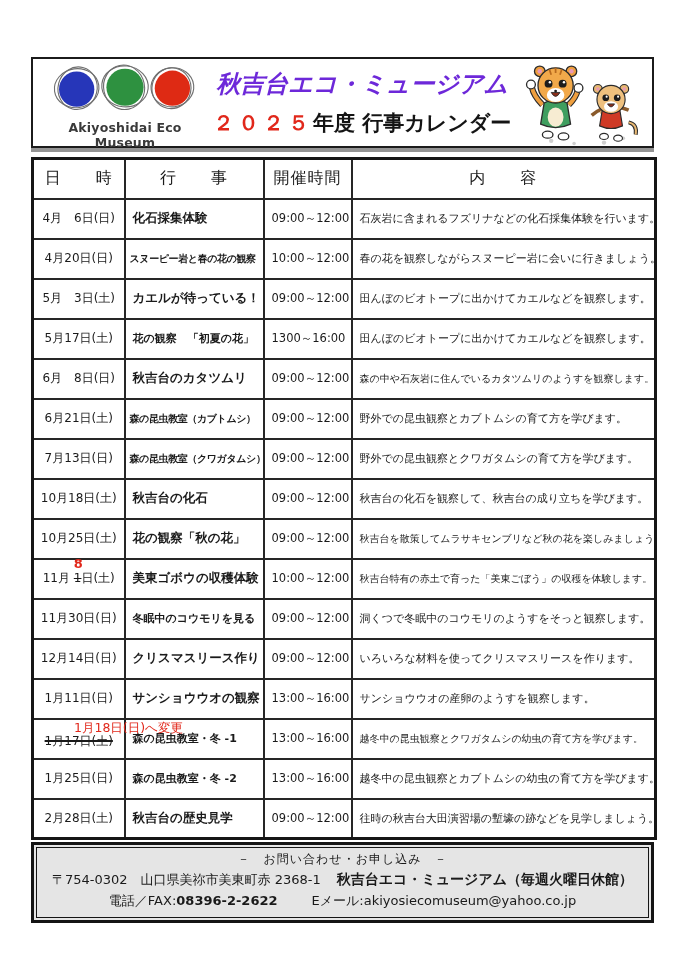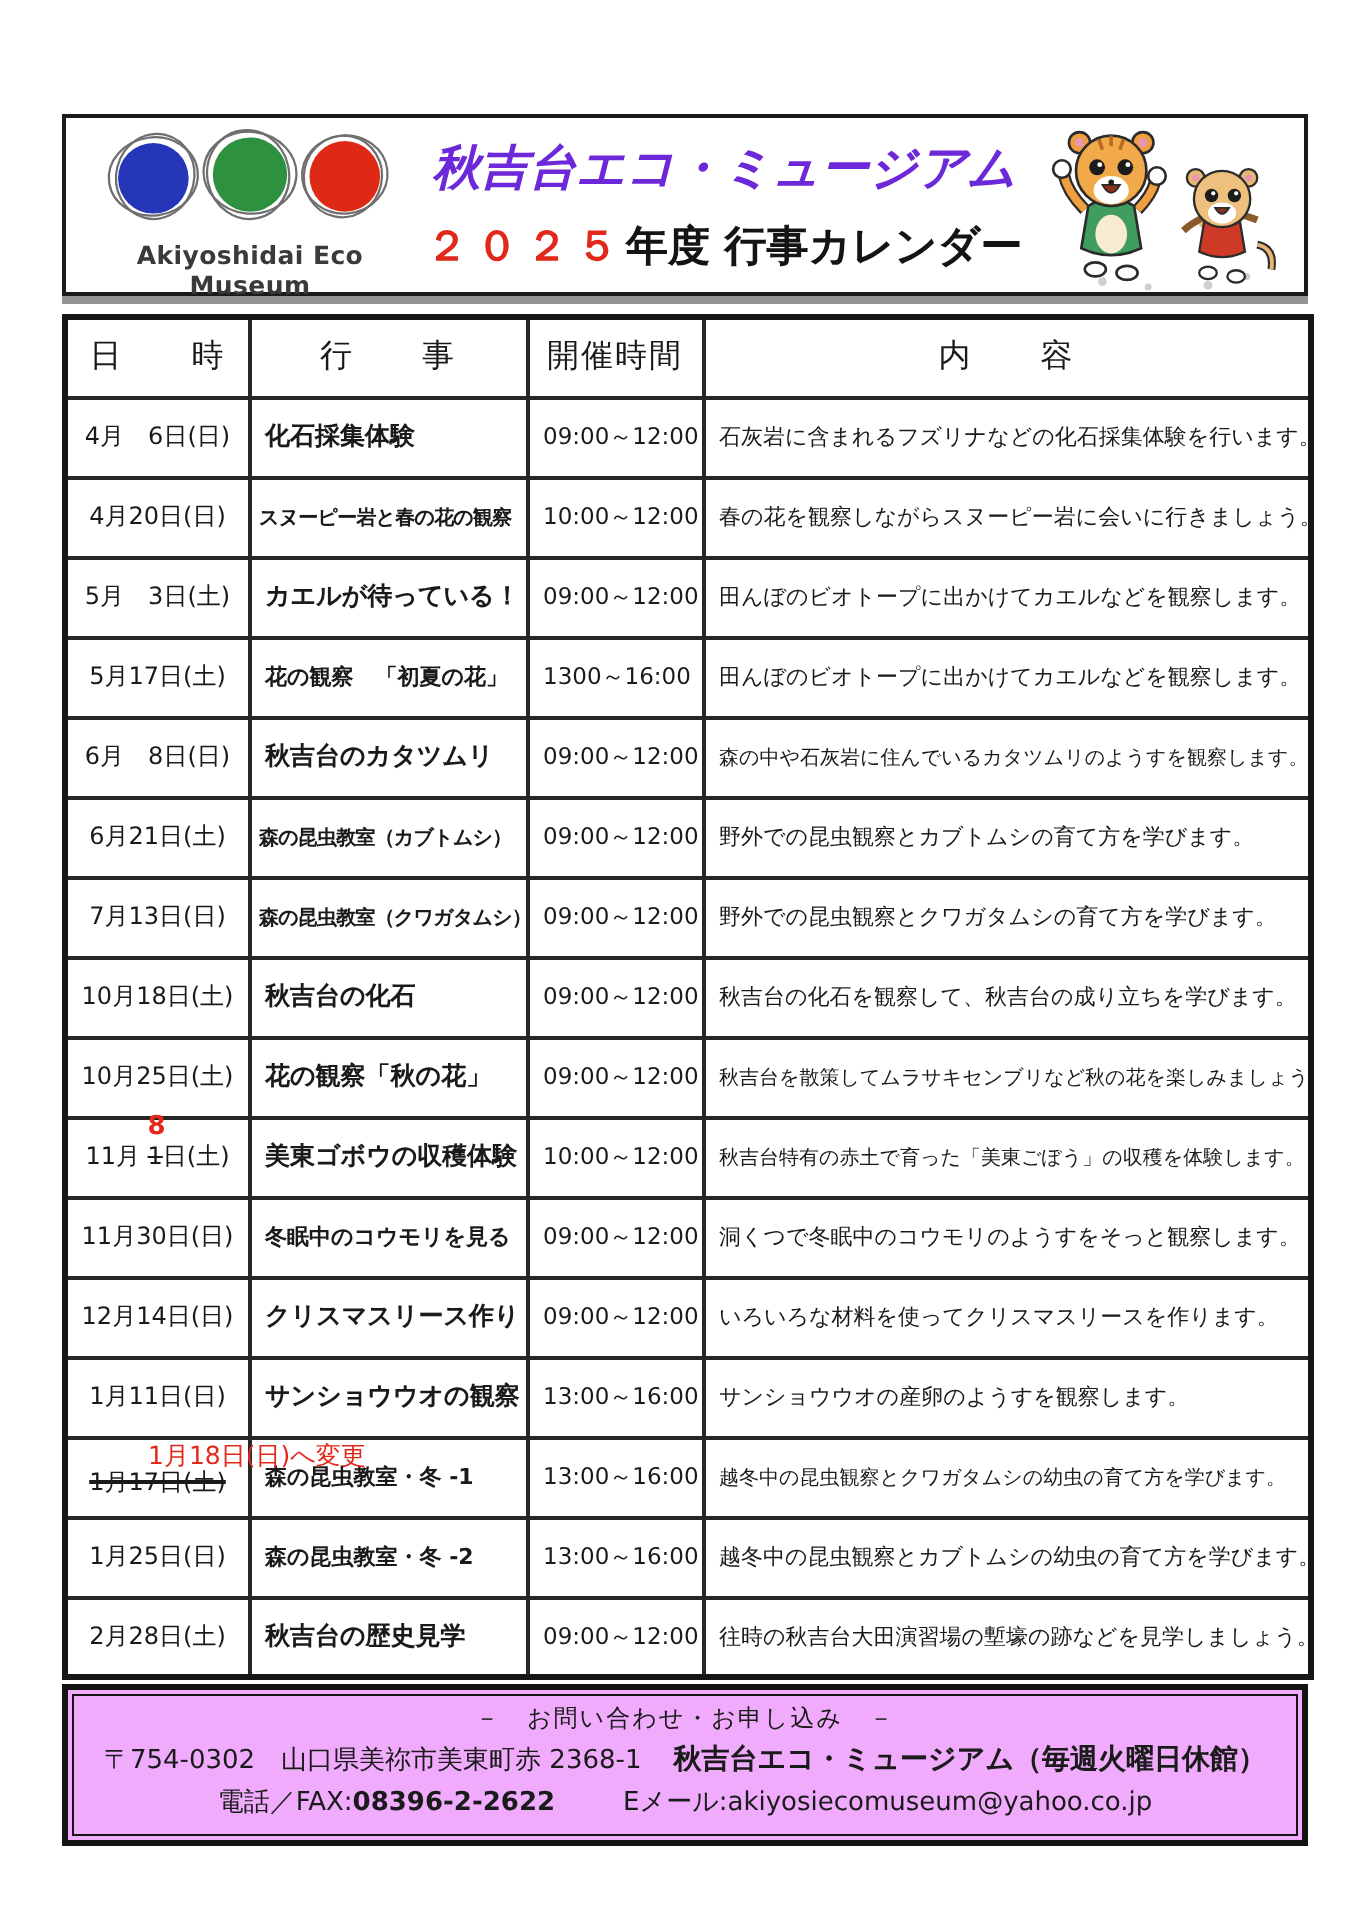--- a/index.html
+++ b/index.html
@@ -51,21 +51,21 @@
     color:#e1281b; font-size:12.5px; white-space:nowrap; text-align:left;padding-left:39px;
   }
   .struck-date {
     margin-top:6px; font-size:12px; text-decoration:line-through;
     text-decoration-thickness:2px; white-space:nowrap;
   }
 
   
   .footer-outer {
     position:absolute; left:31px; top:842px; width:623px;
-    border:3px solid #141414; background:#f0abfc;
+    border:3px solid #141414; background:#e5e5e5;
   }
   .footer-inner { border:1px solid #141414; margin:2px; padding:3px 6px 7px; text-align:center; }
   .f-head  { font-size:12px; letter-spacing:1px; }
   .f-line  { margin-top:3px; font-size:13px; white-space:nowrap; }
   .f-org   { font-weight:bold; font-size:14px; margin-left:16px;margin-top:40px; }
   .f-bold  { font-weight:bold; }
   .f-gap   { display:inline-block; width:34px; }
 </style>
 </head>
 <body>

